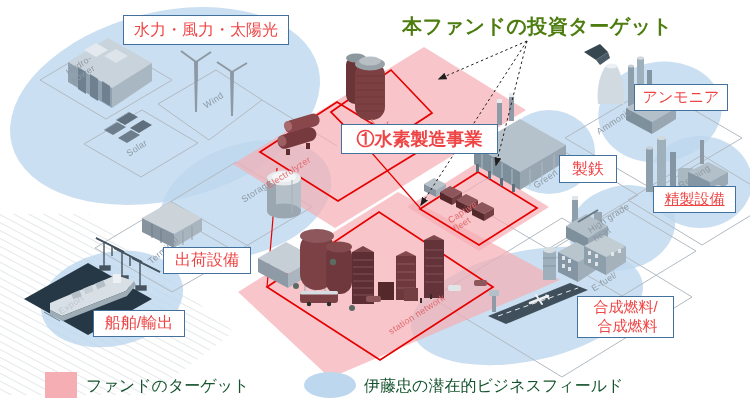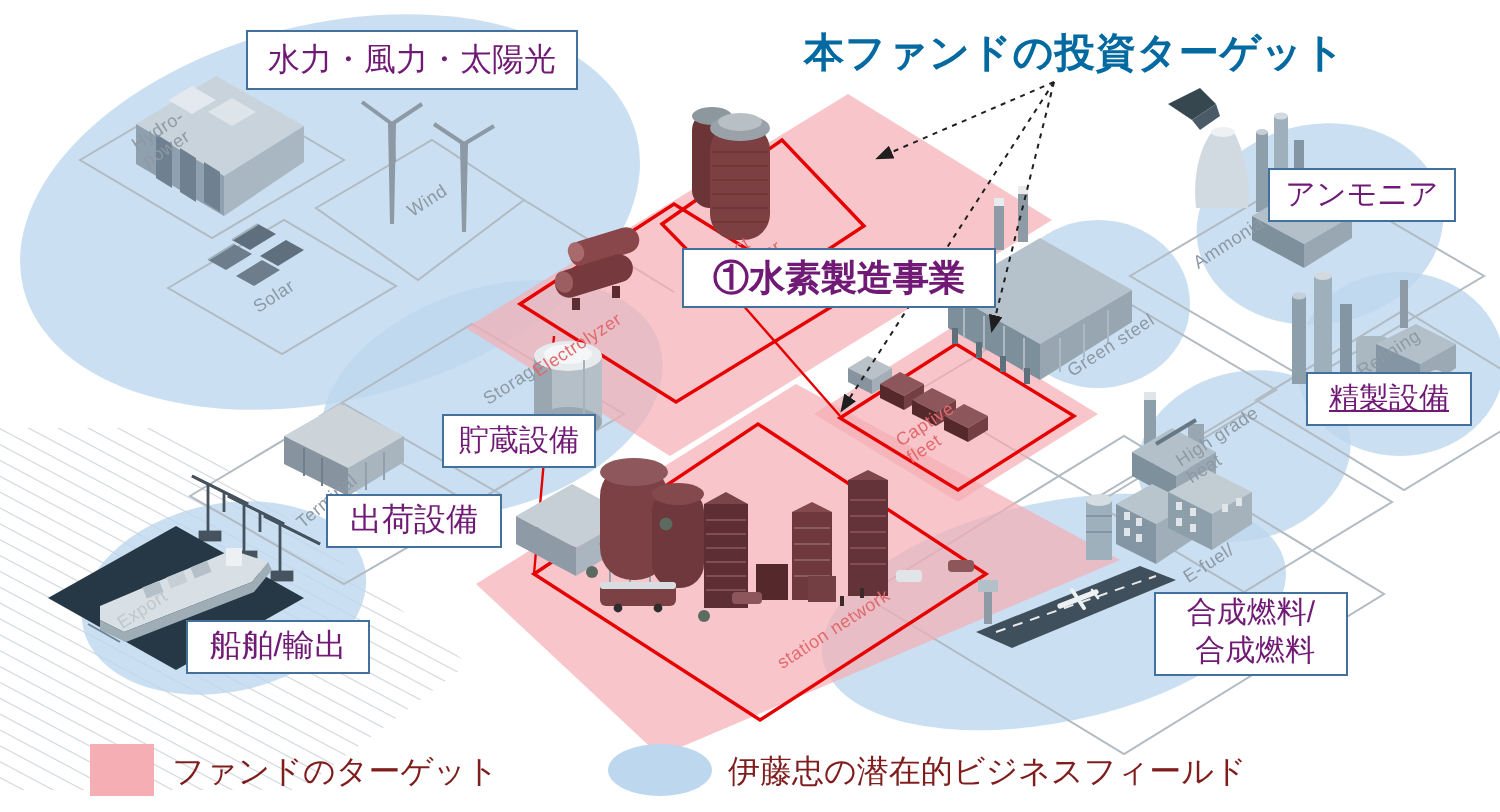--- a/index.html
+++ b/index.html
@@ -1,30 +1,30 @@
 <!DOCTYPE html>
 <html><head>
 <meta charset="utf-8">
 <style>
   html,body{margin:0;padding:0;background:#fff;}
   #stage{position:relative;width:750px;height:406px;background:#fff;overflow:hidden;
          font-family:"Liberation Sans",sans-serif;}
   svg.art{position:absolute;left:0;top:0;z-index:10;}
-  .title{position:absolute;font-weight:700;font-size:20px;color:#0369a1;z-index:30;white-space:nowrap;letter-spacing:.5px;}
+  .title{position:absolute;font-weight:700;font-size:20px;color:#4d7c0f;z-index:30;white-space:nowrap;letter-spacing:.5px;}
   .box{position:absolute;background:#fff;border:1.7px solid #41719c;display:flex;align-items:center;
-       justify-content:center;color:#701a75;box-sizing:border-box;white-space:nowrap;z-index:30;
+       justify-content:center;color:#ef4444;box-sizing:border-box;white-space:nowrap;z-index:30;
        font-size:15px;font-weight:500;}
   .box.big{font-weight:700;}
   .box .l2{display:block;text-align:right;line-height:1.25;}
   .iso{position:absolute;color:#8d99a4;font-size:9px;line-height:1.1;transform:rotate(-33deg);
        transform-origin:0 50%;z-index:20;letter-spacing:.3px;white-space:nowrap;}
   .iso.wrap{white-space:normal;}
   .iso.red{color:#e2696d;}
   .iso.light{color:#bdc7d0;}
-  .legend-text{position:absolute;font-size:16px;color:#7f1d1d;z-index:40;white-space:nowrap;}
+  .legend-text{position:absolute;font-size:16px;color:#14532d;z-index:40;white-space:nowrap;}
   .legend-swatch{position:absolute;z-index:40;}
 </style>
 </head>
 <body>
 
 <div id="stage">
 
   <svg class="art" width="750" height="406" viewBox="0 0 750 406">
     <defs>
       <pattern id="hatch" width="7" height="7" patternUnits="userSpaceOnUse" patternTransform="rotate(28)">
@@ -387,31 +387,31 @@
 
   <div class="box" style="left:123px;top:15px;width:166px;height:30px;font-size:16px;">
     <span>水力・風力・太陽光</span>
   </div>
   <div class="box big" style="left:341px;top:124px;width:157px;height:30px;font-size:18px;text-align:center;">
     <span>①水素製造事業</span>
   </div>
   <div class="box" style="left:634px;top:84px;width:94px;height:27px;">
     <span>アンモニア</span>
   </div>
+  <div class="box" style="left:559px;top:155px;width:58px;height:28px;font-size:16px;">
+    <span>製鉄</span>
+  </div>
   <div class="box" style="left:653px;top:186px;width:83px;height:27px;text-decoration:underline;">
     <span>精製設備</span>
   </div>
   <div class="box" style="left:577px;top:296px;width:97px;height:42px;">
     <span class="l2">
       <span>合成燃料/</span><br>
       <span>合成燃料</span>
     </span>
-  </div>
-  <div class="box" style="left:221px;top:207px;width:77px;height:27px;">
-    <span>貯蔵設備</span>
   </div>
   <div class="box" style="left:163px;top:247px;width:88px;height:27px;font-size:16px;">
     <span>出荷設備</span>
   </div>
   <div class="box" style="left:93px;top:310px;width:92px;height:27px;font-size:16px;">
     <span>船舶/輸出</span>
   </div>
 
   <svg class="legend-swatch" style="left:44px;top:371px;" width="34" height="28">
     <rect x="1" y="1" width="32" height="26" fill="#f5aeb3"></rect>

